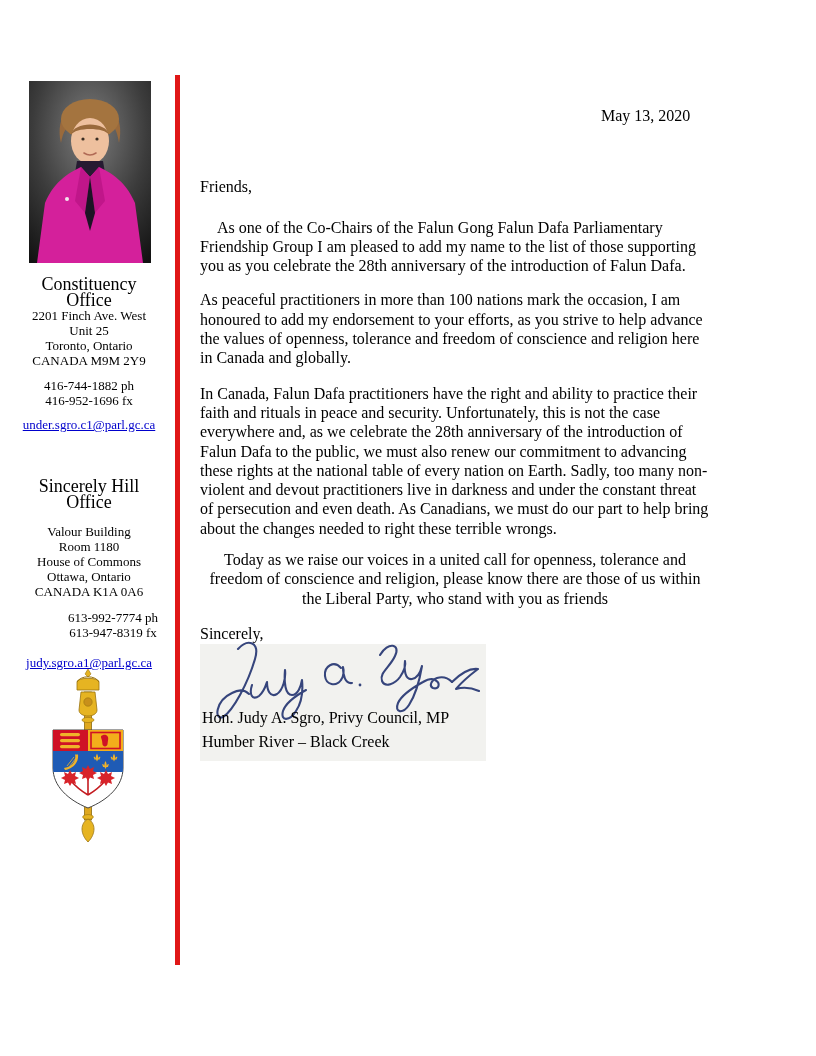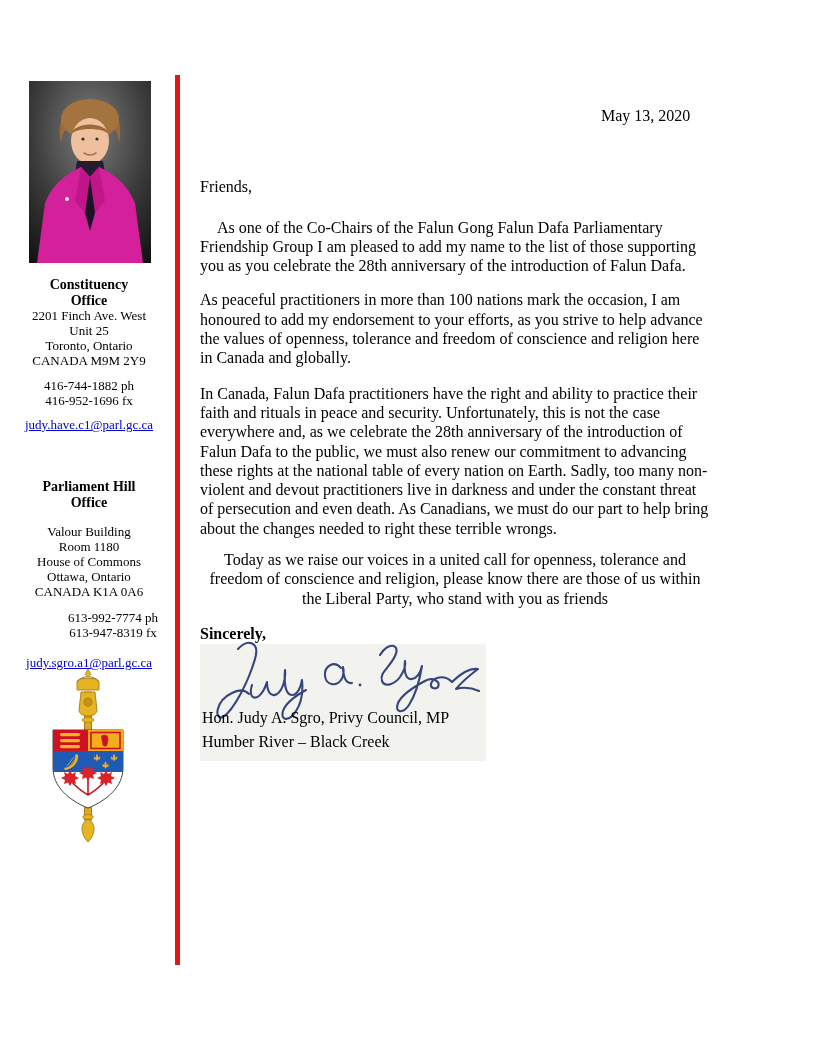--- a/index.html
+++ b/index.html
@@ -8,21 +8,21 @@
     background:#ffffff; overflow:hidden;
     font-family:"Liberation Serif", serif; color:#000;
   }
   
   .sidebar { position:absolute; left:0; top:0; width:178px; height:1056px; }
   .photo { position:absolute; left:29px; top:81px; width:122px; height:182px; }
   .office-block {
     position:absolute; left:0; width:178px; text-align:center;
     font-size:13px; line-height:15px;
   }
-  .office-block .office-title { font-weight:bold; font-size:14px; line-height:15.5px; }
+  .office-block .office-title { font-weight:normal; font-size:18px; line-height:15.5px; }
   .office-block .addr-lines { margin-top:0; }
   .office-block.parliament .addr-lines { margin-top:14px; }
   .office-block .phone-lines { margin-top:10px; }
   .office-block.parliament .phone-lines { margin-top:11px;padding-left:48px; }
   .office-block .email {
     display:inline-block; margin-top:9px; color:var(--link,#0000cc);
     text-decoration:underline; cursor:pointer;
   }
   .office-block.parliament .email { margin-top:15px; }
   .crest { position:absolute; left:38px; top:668px; width:100px; height:180px; }
@@ -34,21 +34,21 @@
     position:absolute; left:200px; top:0; width:510px;
     font-size:16px; line-height:19.3px; padding-top:106px;
   }
   .letter p { margin:0; }
   .date-line { padding-left:401px; white-space:nowrap; }
   .salutation { margin-top:52px !important; }
   .para-1 { margin-top:21px !important; text-indent:17px; }
   .para-2 { margin-top:15px !important; }
   .para-3 { margin-top:16px !important; }
   .para-4 { margin-top:12px !important;text-align:center; }
-  .closing { margin-top:16px !important;font-weight:bold; }
+  .closing { margin-top:16px !important; }
   .sig-area { position:relative; height:145px; }
   .sig-bg { position:absolute; left:0; top:1px; width:286px; height:117px;
             background:#f2f2ef; }
   .sig-svg { position:absolute; left:2px; top:-4px; width:280px; height:94px; }
   .signer-line { position:absolute; left:2px; white-space:nowrap;
                  font-size:16px; line-height:17px; }
   .signer-1 { top:66px; }
   .signer-2 { top:90px; }
 </style>
 </head>
@@ -95,27 +95,27 @@
         <div>2201 Finch Ave. West</div>
         <div>Unit 25</div>
         <div>Toronto, Ontario</div>
         <div>CANADA M9M 2Y9</div>
       </div>
       <div class="phone-lines">
         <div>416-744-1882 ph</div>
         <div>416-952-1696 fx</div>
       </div>
       <div>
-        <a class="email">judy.have.c1@parl.gc.ca</a>
+        <a class="email">under.sgro.c1@parl.gc.ca</a>
       </div>
     </div>
 
     <div class="office-block parliament" style="top:479px">
       <div class="office-title">
-        <div>Parliament Hill</div>
+        <div>Sincerely Hill</div>
         <div>Office</div>
       </div>
       <div class="addr-lines">
         <div>Valour Building</div>
         <div>Room 1180</div>
         <div>House of Commons</div>
         <div>Ottawa, Ontario</div>
         <div>CANADA K1A 0A6</div>
       </div>
       <div class="phone-lines">

